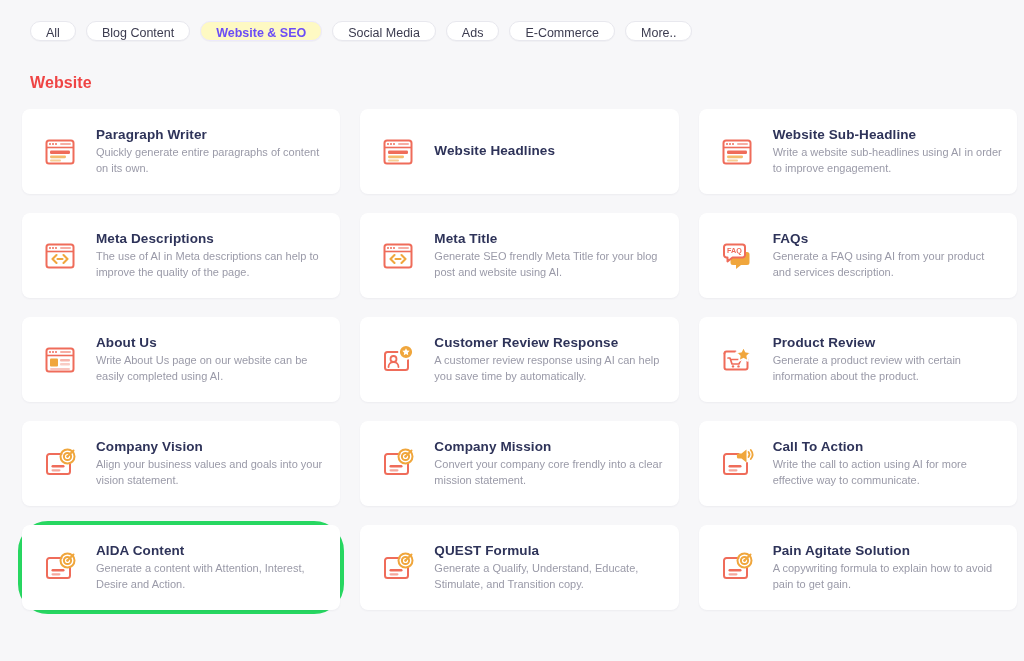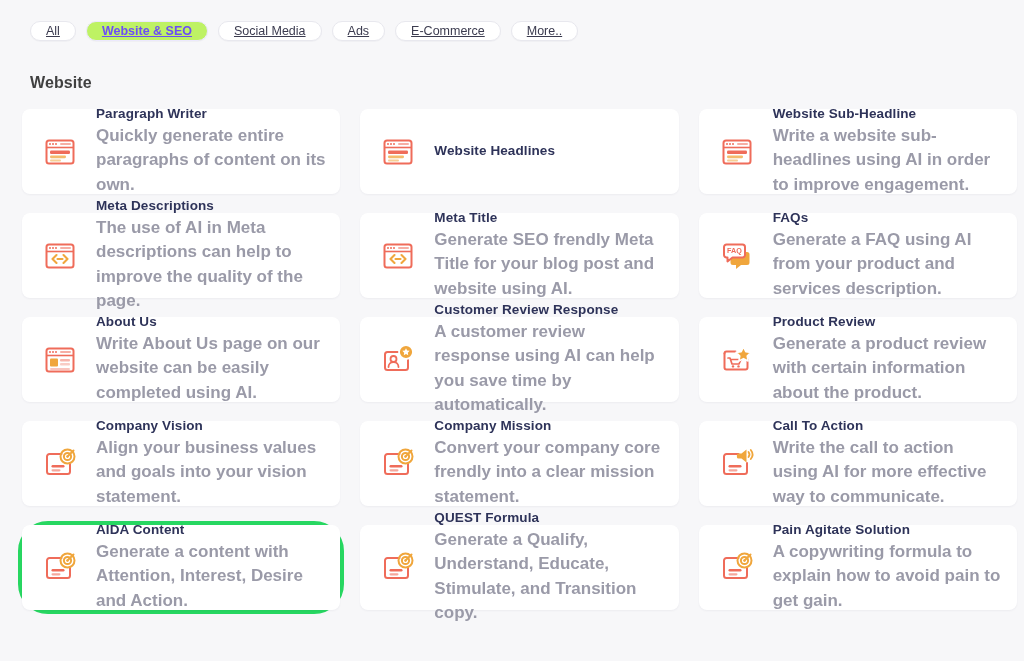--- a/index.html
+++ b/index.html
@@ -21,42 +21,41 @@
     gap: 10px;
     padding: 21px 0 0 30px;
   }
   .chip {
     background: #ffffff;
     border: 1px solid #e8e8ee;
     border-radius: 18px;
     height: 20px;
     padding: 0 15px;
     display: flex;
-    align-items: center;
+    align-items: flex-end;
     justify-content: center;
     font-size: 12.5px;
     color: #3b3b4f;
     white-space: nowrap;
     cursor: pointer;
     box-shadow: 0 1px 1px rgba(30,30,60,0.03);
-    text-decoration: underline;
   }
   .chip.active {
-    background: #bef264;
+    background: #fef9c3;
     border-color: #ece9fd;
     color: #6c4df6;
     font-weight: 600;
   }
 
   
   .section-title {
     margin: 33px 12px 0 30px;
     font-size: 16px;
     font-weight: 700;
-    color: #404040;
+    color: #ef4444;
     letter-spacing: .1px;
   }
 
   
   .grid {
     margin: 13px 0 0 0;
     padding: 0 3px 0 18px;
     display: grid;
     grid-template-columns: repeat(3, 1fr);
     gap: 11px 12px;
@@ -91,32 +90,34 @@
   }
   .card-text { min-width: 0; }
   .card-title {
     font-size: 13.5px;
     font-weight: 700;
     color: #2e3359;
     margin-bottom: 3px;
     letter-spacing: .1px;
   }
   .card-desc {
-    font-size: 17px;
+    font-size: 11px;
     line-height: 1.42;
     color: #9a9aa8;
-    font-weight: bold;
   }
 </style>
 </head>
 <body>
 
 <div class="chips">
     <div class="chip">
       <span>All</span>
+    </div>
+    <div class="chip">
+      <span>Blog Content</span>
     </div>
     <div class="chip active">
       <span>Website &amp; SEO</span>
     </div>
     <div class="chip">
       <span>Social Media</span>
     </div>
     <div class="chip">
       <span>Ads</span>
     </div>

